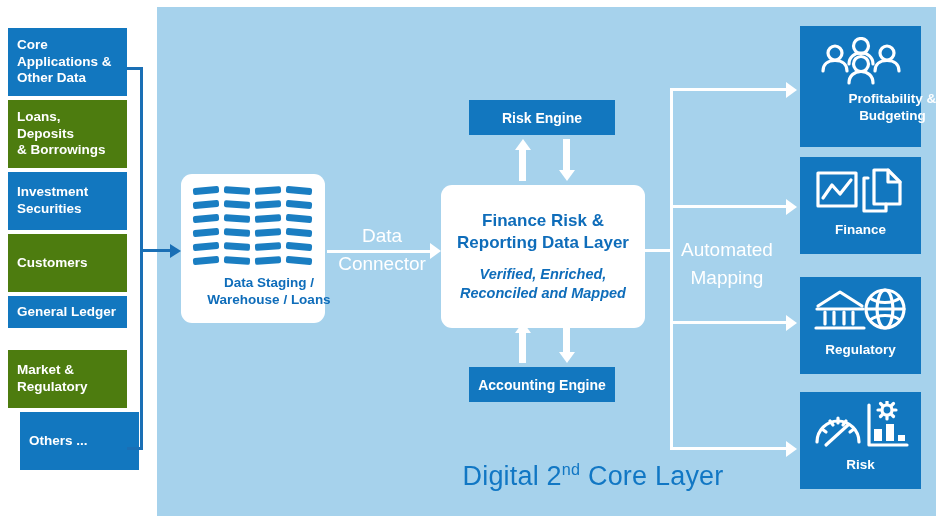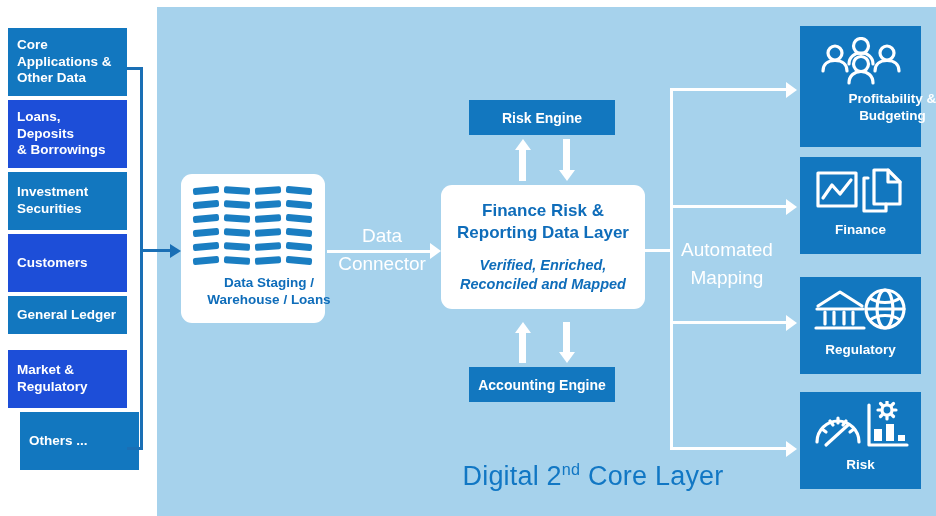--- a/index.html
+++ b/index.html
@@ -9,21 +9,21 @@
   #stage{position:relative;width:936px;height:516px;background:#ffffff;}
 
   
   #panel{position:absolute;left:157px;top:7px;width:779px;height:509px;
          background:#a6d2ec;}
 
   
   .src{position:absolute;left:8px;width:119px;box-sizing:border-box;
        padding:0 9px;display:flex;flex-direction:column;justify-content:center;
        color:#ffffff;font-size:13.5px;line-height:1.25;font-weight:700;}
-  .src.navy{background:#1d4ed8;font-weight:600;}
+  .src.navy{background:#4d7c0f;font-weight:600;}
   .src.blue{background:#1277bf;font-weight:600;}
   .src.first{font-weight:700;}
 
   
   .brk{position:absolute;background:#1a6fb5;}
   .arrow-head-r{position:absolute;width:0;height:0;
       border-top:7px solid transparent;border-bottom:7px solid transparent;}
 
   
   #lake{position:absolute;left:181px;top:174px;width:144px;height:149px;
@@ -41,21 +41,21 @@
   #dctxt{position:absolute;left:322px;top:222px;width:120px;text-align:center;
       color:#ffffff;font-size:19px;line-height:1.45;}
 
   
   .engine{position:absolute;background:#1277bf;color:#ffffff;font-weight:700;
       font-size:14px;display:flex;align-items:center;justify-content:center;}
   #riskEngine{left:469px;top:100px;width:146px;height:35px;}
   #acctEngine{left:469px;top:367px;width:146px;height:35px;}
 
   
-  #core{position:absolute;left:441px;top:185px;width:204px;height:124px;
+  #core{position:absolute;left:441px;top:185px;width:204px;height:143px;
       background:#ffffff;border-radius:11px;display:flex;flex-direction:column;
       align-items:center;justify-content:center;}
   #coreTitle{color:#0f6dba;font-weight:700;font-size:17px;line-height:1.28;
       text-align:center;}
   #coreSub{color:#0f6dba;font-weight:700;font-style:italic;font-size:14.5px;
       line-height:1.3;text-align:center;margin-top:12px;}
 
   
   .vline{position:absolute;width:7px;background:#ffffff;}
   .vhead-up{position:absolute;width:0;height:0;
@@ -104,21 +104,21 @@
         <div>Deposits</div>
         <div>&amp; Borrowings</div>
       </div>
       <div class="src blue" style="top: 172px; height: 58px;">
         <div>Investment</div>
         <div>Securities</div>
       </div>
       <div class="src navy" style="top: 234px; height: 58px;">
         <div>Customers</div>
       </div>
-      <div class="src blue" style="top: 296px; height: 38px;">
+      <div class="src blue" style="top: 296px; height: 32px;">
         <div>General Ledger</div>
       </div>
       <div class="src navy" style="top: 350px; height: 58px;">
         <div>Market &amp;</div>
         <div>Regulatory</div>
       </div>
       <div class="src blue" style="top: 412px; height: 58px; margin-left: 12px;">
         <div>Others ...</div>
       </div>
     </div>

